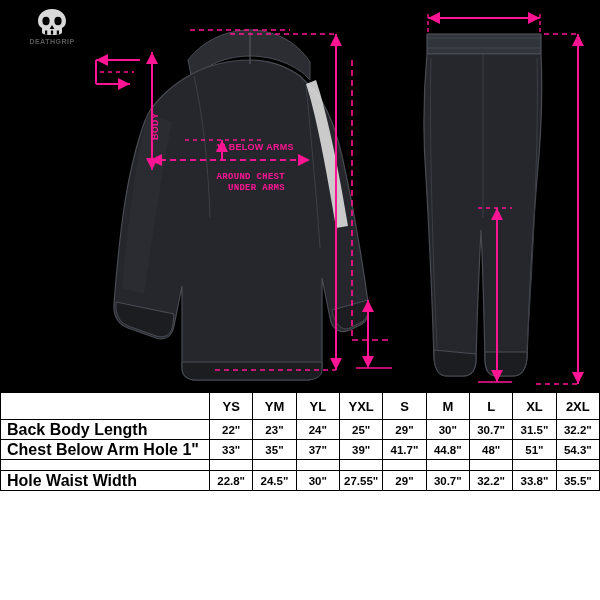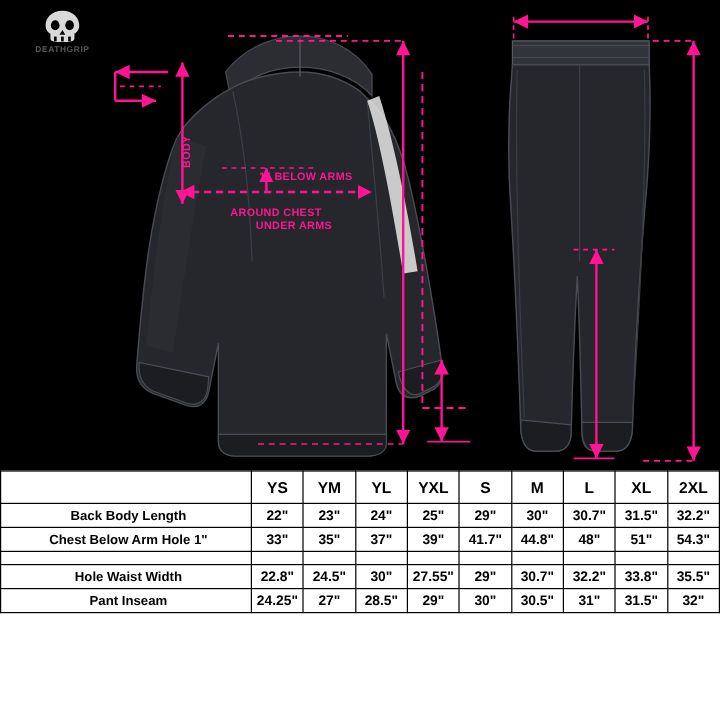--- a/index.html
+++ b/index.html
@@ -77,21 +77,21 @@
     font-weight: bold;
     font-size: 9px;
     letter-spacing: 0.3px;
     line-height: 11px;
     white-space: nowrap;
   }
   .m-label.vert {
     transform: rotate(-90deg);
     transform-origin: left top;
   }
-  .center-lbl { text-align: center; }
+  .center-lbl { text-align: right; font-family: Liberation Mono, monospace; }
 
   
   #table-wrap {
     position: absolute;
     left: 0;
     top: 392px;
     width: 600px;
     height: 208px;
     background: #ffffff;
   }
@@ -107,24 +107,24 @@
     border: 1px solid #000;
     height: 19px;
     padding: 0 2px;
     font-weight: bold;
     text-align: center;
     overflow: hidden;
     white-space: nowrap;
   }
   table.size-table th.rowhead,
   table.size-table td.rowhead {
-    text-align: center;
+    text-align: left;
     padding-left: 6px;
     width: 200px;
-    font-size: 11px;
+    font-size: 16px;
   }
   table.size-table thead th {
     height: 26px;
     font-size: 13px;
   }
   tr.spacer td {
     height: 10px;
     border-left: 1px solid #000;
     border-right: 1px solid #000;
     border-top: 1px solid #000;
@@ -238,21 +238,21 @@
       <path d="M536 384 L578 384" stroke="#ff1493" stroke-width="1.4" stroke-dasharray="5,4" fill="none"></path>
 
       <path d="M497 208 L497 382" stroke="#ff1493" stroke-width="2" marker-start="url(#ah2)" marker-end="url(#ah)" fill="none"></path>
       <path d="M478 208 L512 208" stroke="#ff1493" stroke-width="1.4" stroke-dasharray="4,4" fill="none"></path>
       <path d="M478 382 L512 382" stroke="#ff1493" stroke-width="1.4" fill="none"></path>
     </svg>
 
     <div class="m-label vert" style="left:150px; top:140px;">BODY</div>
     <div class="m-label" style="left:216px; top:142px;">1" BELOW ARMS</div>
     <div class="m-label center-lbl" style="left:175px; top:172px; width:110px;">AROUND CHEST</div>
-    <div class="m-label center-lbl" style="left:190px; top:183px; width:110px;">UNDER ARMS</div>
+    <div class="m-label center-lbl" style="left:175px; top:183px; width:110px;">UNDER ARMS</div>
   </div>
 
   <div id="table-wrap">
     <table class="size-table">
       <thead>
         <tr>
           <th class="rowhead"></th>
           <th>YS</th>
           <th>YM</th>
           <th>YL</th>
@@ -306,29 +306,17 @@
           <td>22.8"</td>
           <td>24.5"</td>
           <td>30"</td>
           <td>27.55"</td>
           <td>29"</td>
           <td>30.7"</td>
           <td>32.2"</td>
           <td>33.8"</td>
           <td>35.5"</td>
         </tr>
-        <tr>
-          <td class="rowhead">Pant Inseam</td>
-          <td>24.25"</td>
-          <td>27"</td>
-          <td>28.5"</td>
-          <td>29"</td>
-          <td>30"</td>
-          <td>30.5"</td>
-          <td>31"</td>
-          <td>31.5"</td>
-          <td>32"</td>
-        </tr>
       </tbody>
     </table>
   </div>
 
 </div>
 
 </body></html>

